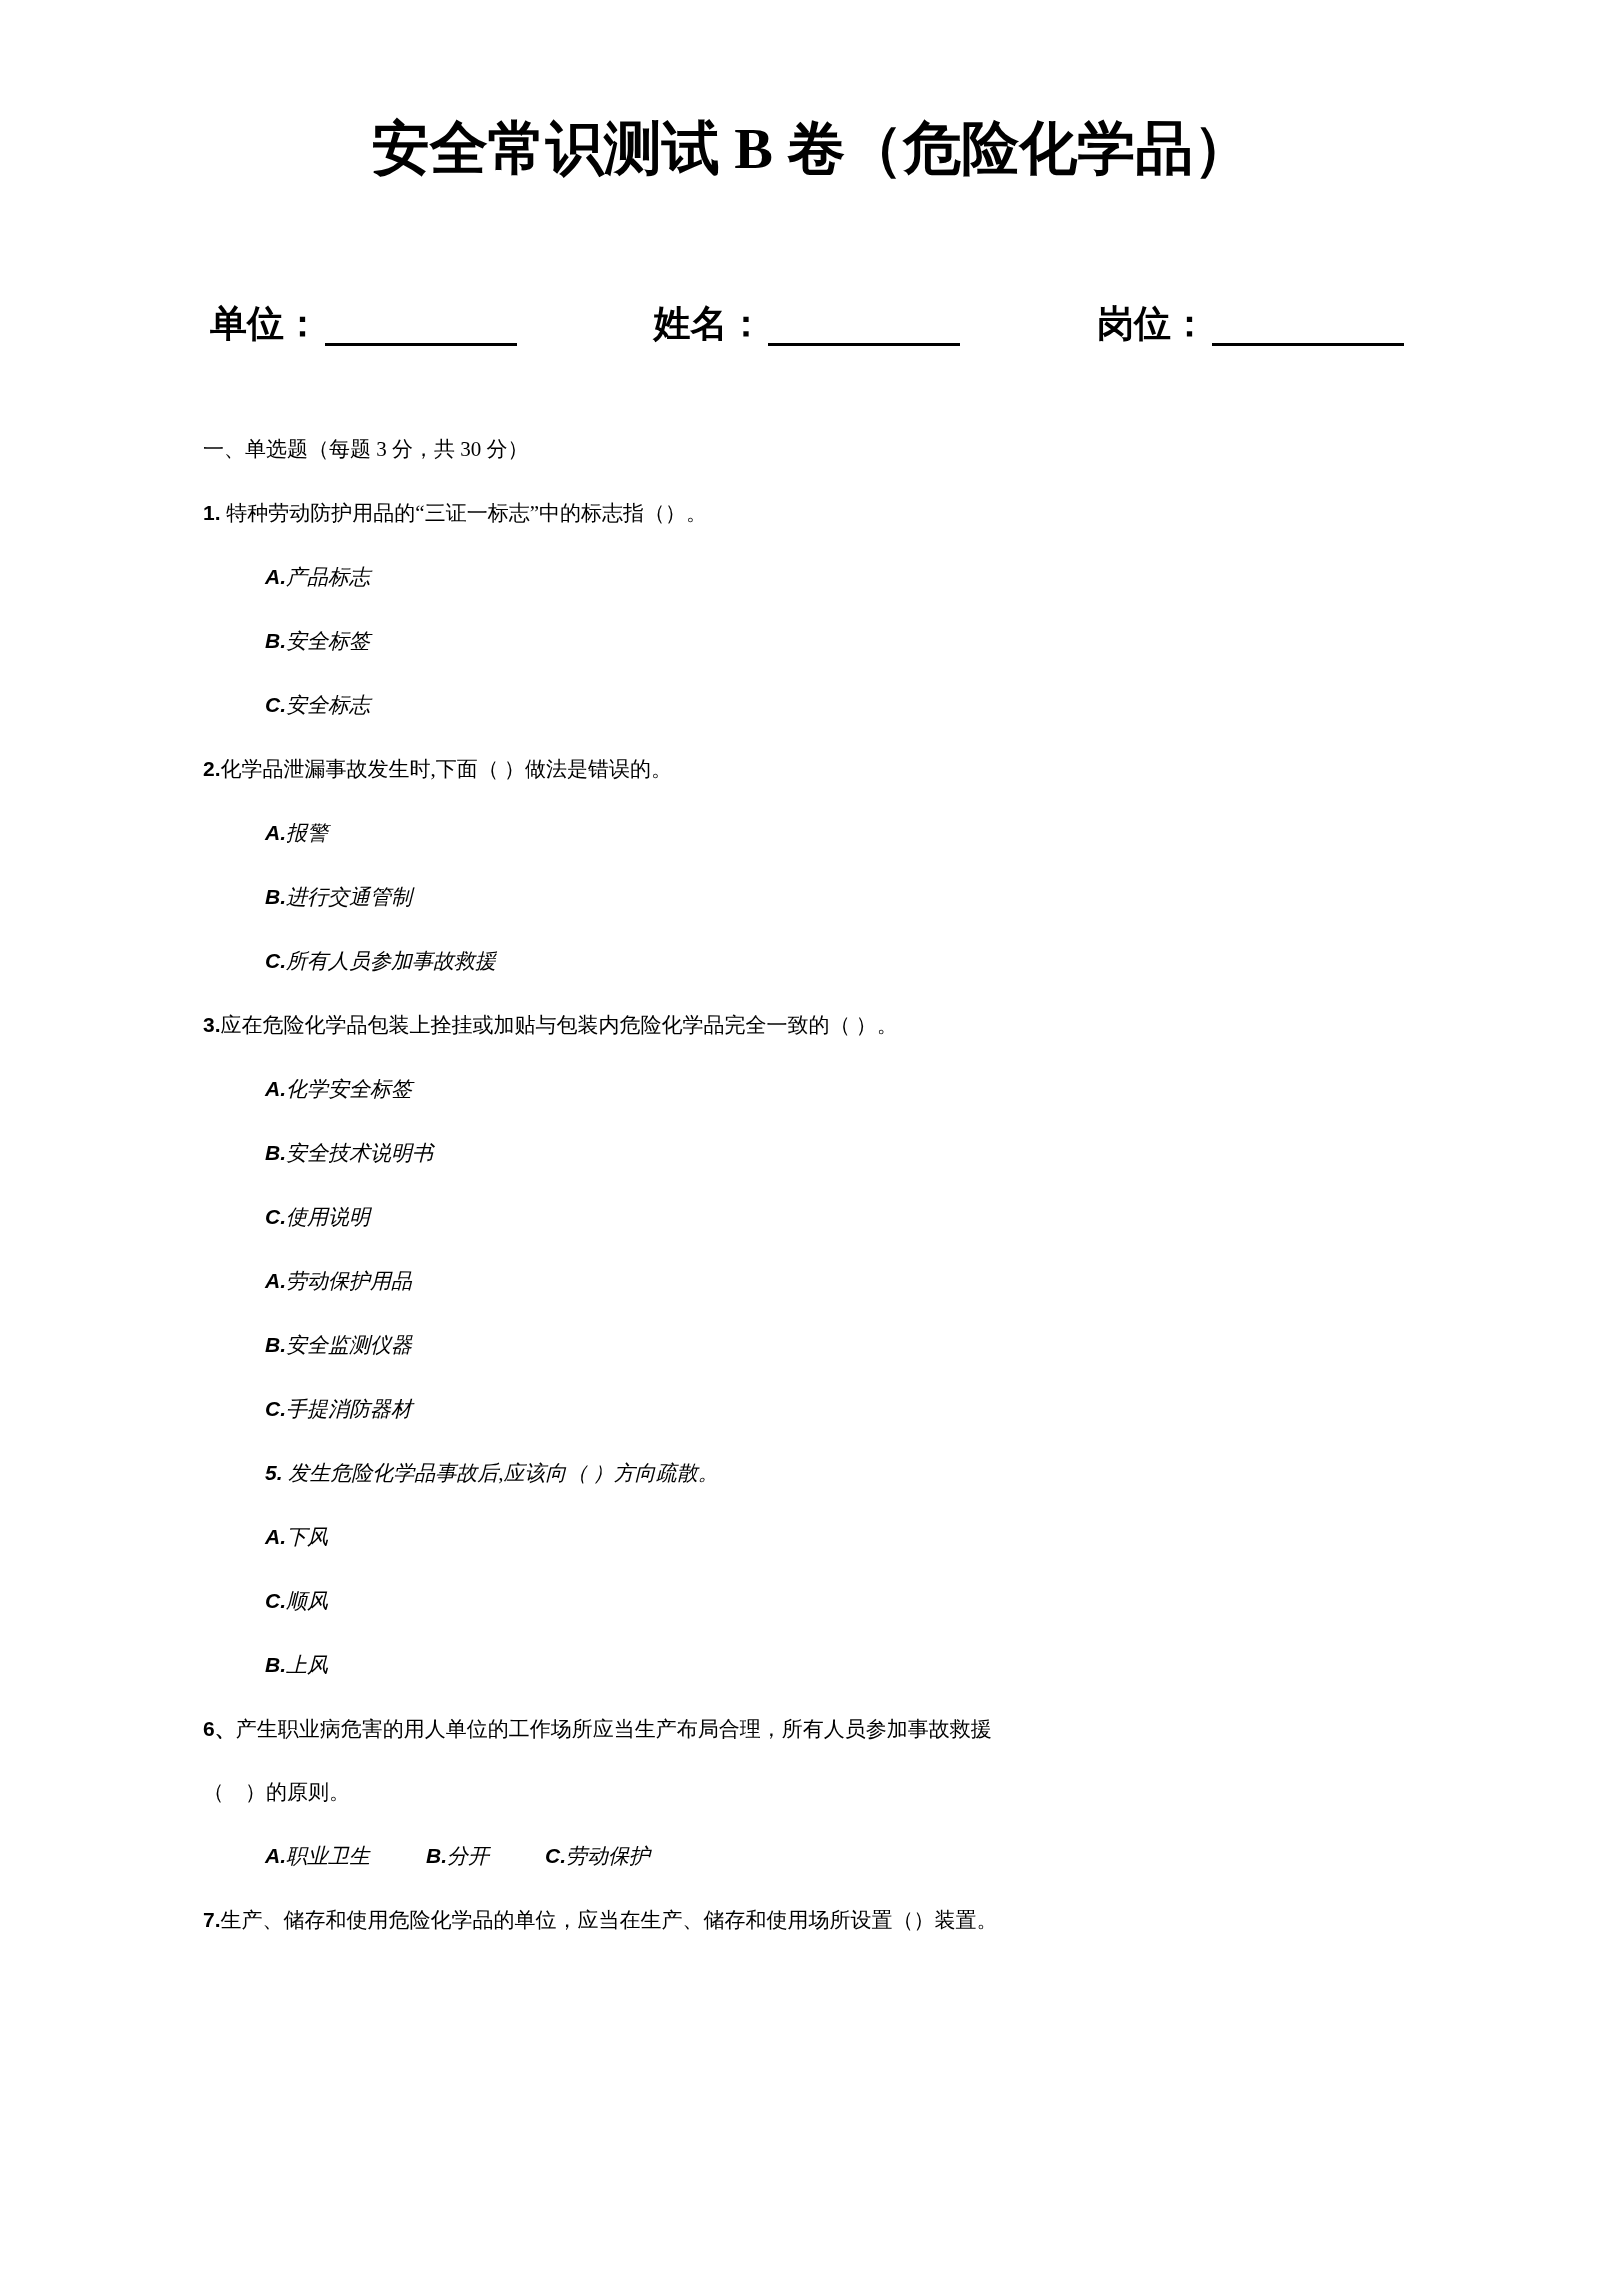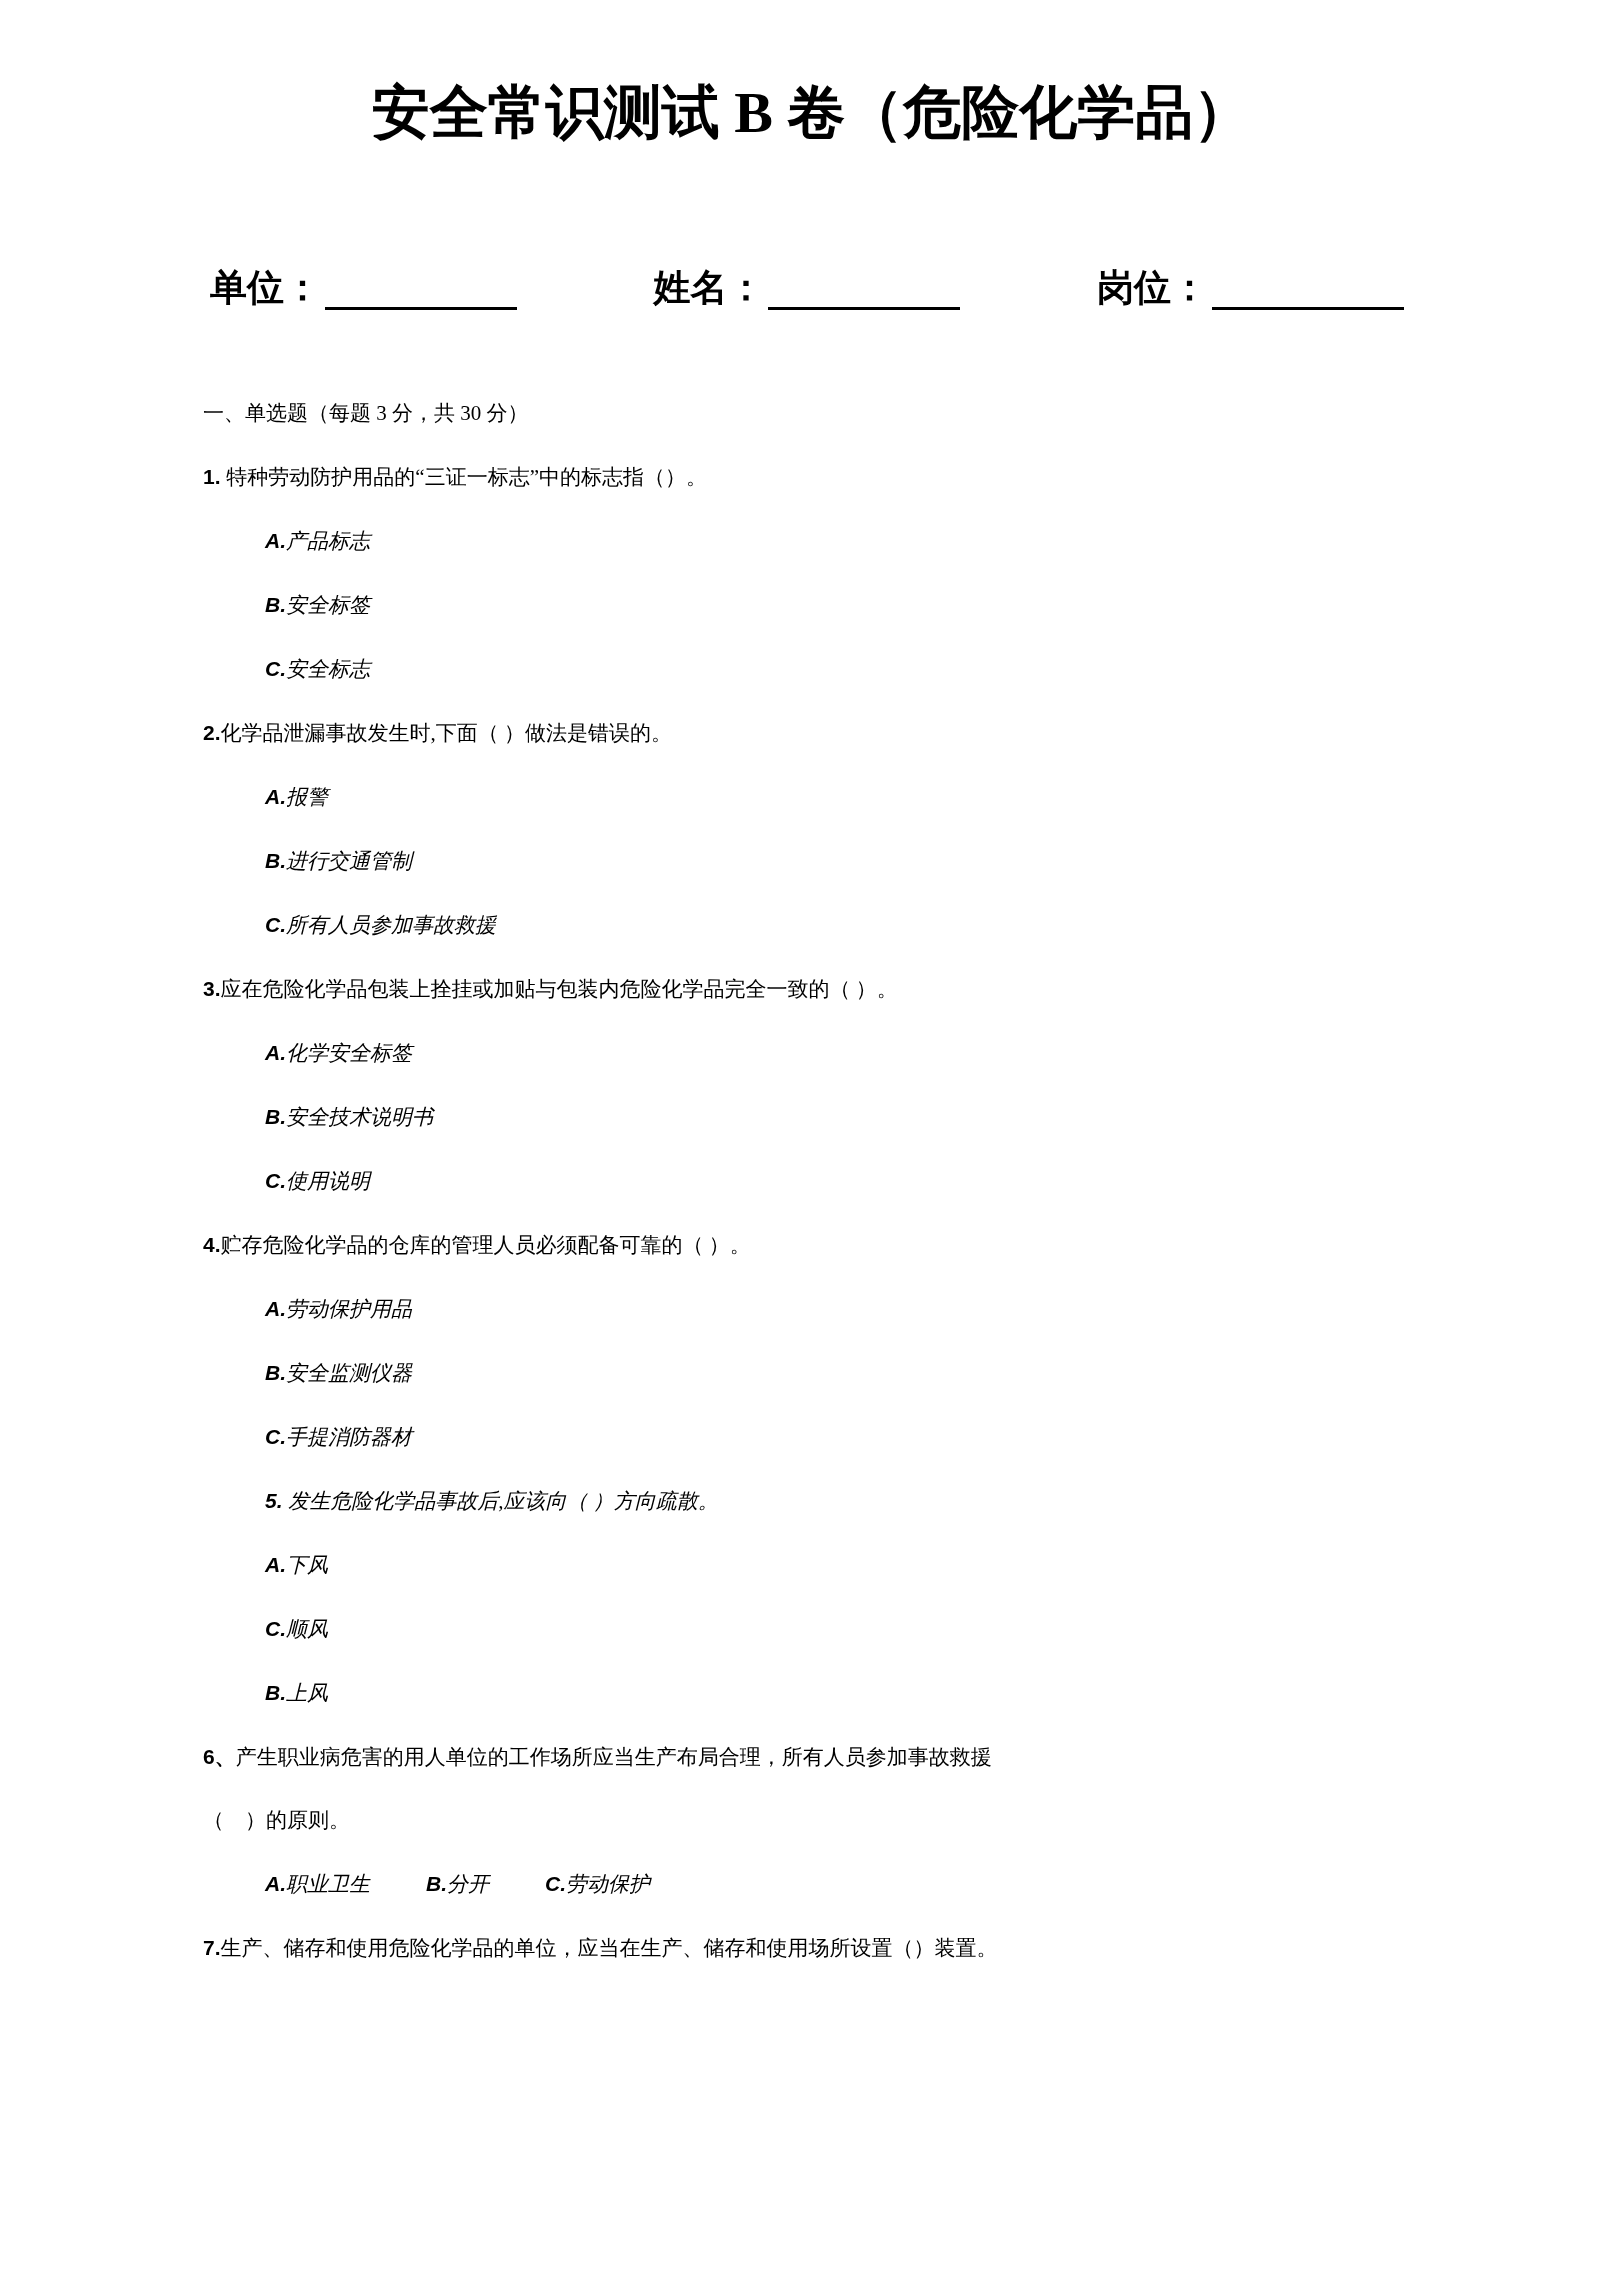--- a/index.html
+++ b/index.html
@@ -7,21 +7,21 @@
     position: relative;
     width: 1623px;
     height: 2295px;
     background: #ffffff;
     color: #000000;
     font-family: "Liberation Serif", "DejaVu Serif", serif;
     overflow: hidden;
   }
   .title {
     margin: 0;
-    padding-top: 84px;
+    padding-top: 120px;
     text-align: center;
     font-size: 58px;
     line-height: 1;
     font-weight: 700;
     font-family: "Liberation Serif", "DejaVu Serif", serif;
   }
   .fields {
     display: flex;
     justify-content: space-between;
     margin: 124px 219px 12px 210px;
@@ -90,21 +90,20 @@
     <p class="line"><span class="latin">2.</span><span>化学品泄漏事故发生时,下面（ ）做法是错误的。</span></p>
     <p class="line opt"><span class="latin">A.</span><span>报警</span></p>
     <p class="line opt"><span class="latin">B.</span><span>进行交通管制</span></p>
     <p class="line opt"><span class="latin">C.</span><span>所有人员参加事故救援</span></p>
 
     <p class="line"><span class="latin">3.</span><span>应在危险化学品包装上拴挂或加贴与包装内危险化学品完全一致的（ ）。</span></p>
     <p class="line opt"><span class="latin">A.</span><span>化学安全标签</span></p>
     <p class="line opt"><span class="latin">B.</span><span>安全技术说明书</span></p>
     <p class="line opt"><span class="latin">C.</span><span>使用说明</span></p>
 
-    <p class="line"><span class="latin">4.</span><span>贮存危险化学品的仓库的管理人员必须配备可靠的（ ）。</span></p>
     <p class="line opt"><span class="latin">A.</span><span>劳动保护用品</span></p>
     <p class="line opt"><span class="latin">B.</span><span>安全监测仪器</span></p>
     <p class="line opt"><span class="latin">C.</span><span>手提消防器材</span></p>
 
     <p class="line opt"><span class="latin">5. </span><span>发生危险化学品事故后,应该向（ ）方向疏散。</span></p>
     <p class="line opt"><span class="latin">A.</span><span>下风</span></p>
     <p class="line opt"><span class="latin">C.</span><span>顺风</span></p>
     <p class="line opt"><span class="latin">B.</span><span>上风</span></p>
 
     <p class="line"><span class="latin">6、</span><span>产生职业病危害的用人单位的工作场所应当生产布局合理，所有人员参加事故救援</span></p>

